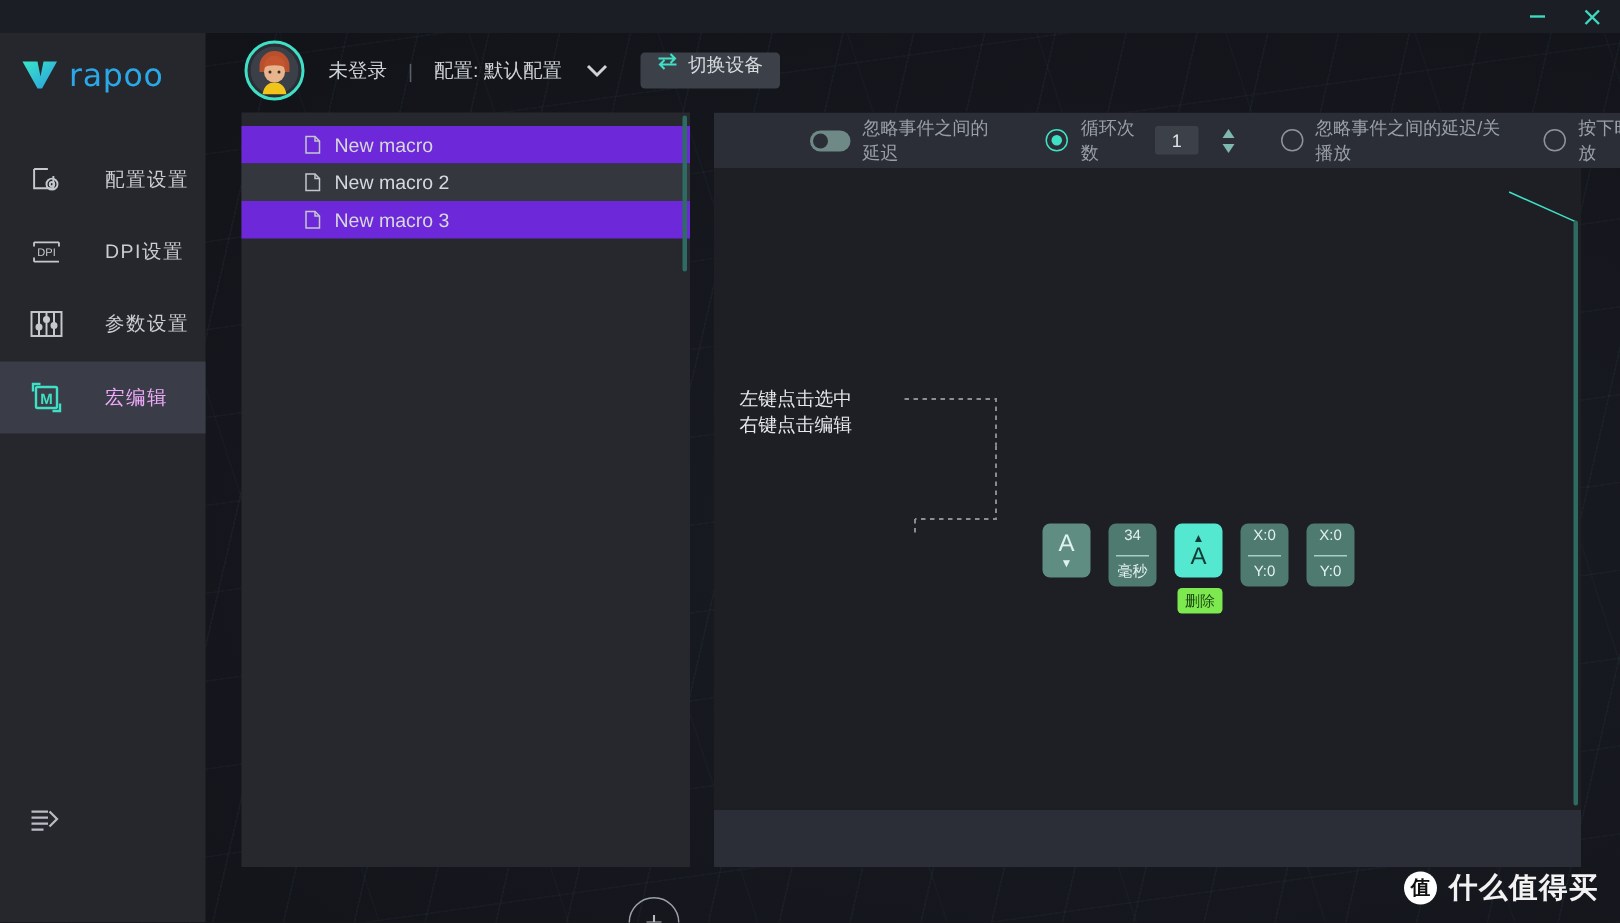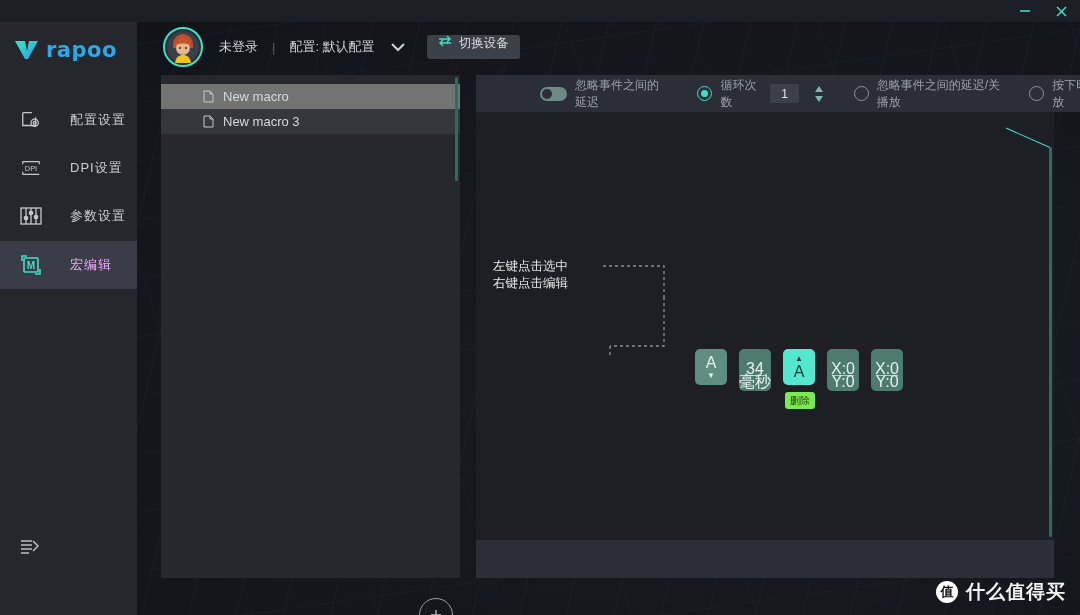--- a/index.html
+++ b/index.html
@@ -31,21 +31,21 @@
   
   #sidebar{
     position:absolute;left:0;top:0;width:137px;height:615px;
     background:#25272c;z-index:5;
   }
   #logo{
     position:absolute;left:14px;top:36px;width:110px;height:28px;
     display:flex;align-items:center;gap:6px;
   }
   #logo .wordmark{
-    font-size:21px;font-weight:bold;letter-spacing:.5px;
+    font-size:21px;font-weight:normal;letter-spacing:.5px;
     color:#2aa8e8;font-family:"DejaVu Sans",sans-serif;
   }
   .nav-item{
     position:absolute;left:0;width:137px;height:48px;
     display:flex;align-items:center;cursor:pointer;
   }
   .nav-item .nav-ico{
     width:46px;display:flex;align-items:center;justify-content:center;
     margin-left:8px;
   }
@@ -80,23 +80,23 @@
   }
   
   #macro-panel{
     position:absolute;left:161px;top:75px;width:299px;height:503px;
     background:#26282d;z-index:3;
   }
   .macro-row{
     height:25px;display:flex;align-items:center;padding-left:42px;
     font-size:13px;color:#d5d8dc;cursor:pointer;
   }
-  .macro-row:nth-child(1){background:#737373;}
+  .macro-row:nth-child(1){background:#6d28d9;}
   .macro-row:nth-child(2){background:#34373e;}
-  .macro-row:nth-child(3){background:#1d4ed8;text-decoration:underline;}
+  .macro-row:nth-child(3){background:#6d28d9;}
   .macro-row .doc-ico{margin-right:9px;display:flex;align-items:center;}
   #macro-rows{padding-top:9px;}
   #macro-scroll{
     position:absolute;right:2px;top:2px;width:3px;height:104px;
     background:#2e6b62;border-radius:2px;cursor:pointer;
   }
   #add-macro{
     position:absolute;left:258px;top:523px;width:32px;height:32px;
     border-radius:50%;border:1.5px solid #9ba0a8;
     display:flex;align-items:center;justify-content:center;cursor:pointer;
@@ -180,22 +180,22 @@
     display:flex;flex-direction:column;align-items:center;justify-content:center;
     font-size:12px;cursor:pointer;z-index:4;
   }
   .chip.key{background:#5f8d82;color:#dff3ee;}
   .chip.key .glyph{font-size:16px;line-height:16px;}
   .chip.key .arrow{font-size:8px;line-height:8px;margin-top:1px;}
   .chip.sel{background:#55e8d0;color:#123b35;}
   .chip.sel .arrow{font-size:8px;line-height:8px;margin-bottom:1px;}
   .chip.sel .glyph{font-size:16px;line-height:16px;}
   .chip.dual{
-    background:#4e7a70;color:#e2f2ef;font-size:16px;
-    justify-content:flex-end;padding:3px 0;
+    background:#4e7a70;color:#e2f2ef;font-size:10px;
+    justify-content:space-between;padding:3px 0;
   }
   .chip.dual .sepline{width:22px;height:1px;background:#a6cfc7;}
   .chip.dual .ln{line-height:12px;}
   #chip-del{
     position:absolute;left:785px;top:392px;width:30px;height:17px;
     border-radius:3px;background:#7de84f;color:#1e4a12;
     display:flex;align-items:center;justify-content:center;
     font-size:10px;cursor:pointer;z-index:4;
   }
   
@@ -334,20 +334,29 @@
 <div id="macro-panel">
   <div id="macro-rows">
     <div class="macro-row">
       <span class="doc-ico">
         <svg width="11" height="13" viewBox="0 0 11 13" fill="none" stroke="#c3c7cc" stroke-width="1">
             <path d="M1 1h6l3 3v8H1z"></path>
             <path d="M7 1v3h3"></path>
           </svg>
       </span>
       <span>New macro</span>
+    </div>
+    <div class="macro-row">
+      <span class="doc-ico">
+        <svg width="11" height="13" viewBox="0 0 11 13" fill="none" stroke="#c3c7cc" stroke-width="1">
+            <path d="M1 1h6l3 3v8H1z"></path>
+            <path d="M7 1v3h3"></path>
+          </svg>
+      </span>
+      <span>New macro 2</span>
     </div>
     <div class="macro-row">
       <span class="doc-ico">
         <svg width="11" height="13" viewBox="0 0 11 13" fill="none" stroke="#c3c7cc" stroke-width="1">
             <path d="M1 1h6l3 3v8H1z"></path>
             <path d="M7 1v3h3"></path>
           </svg>
       </span>
       <span>New macro 3</span>
     </div>

